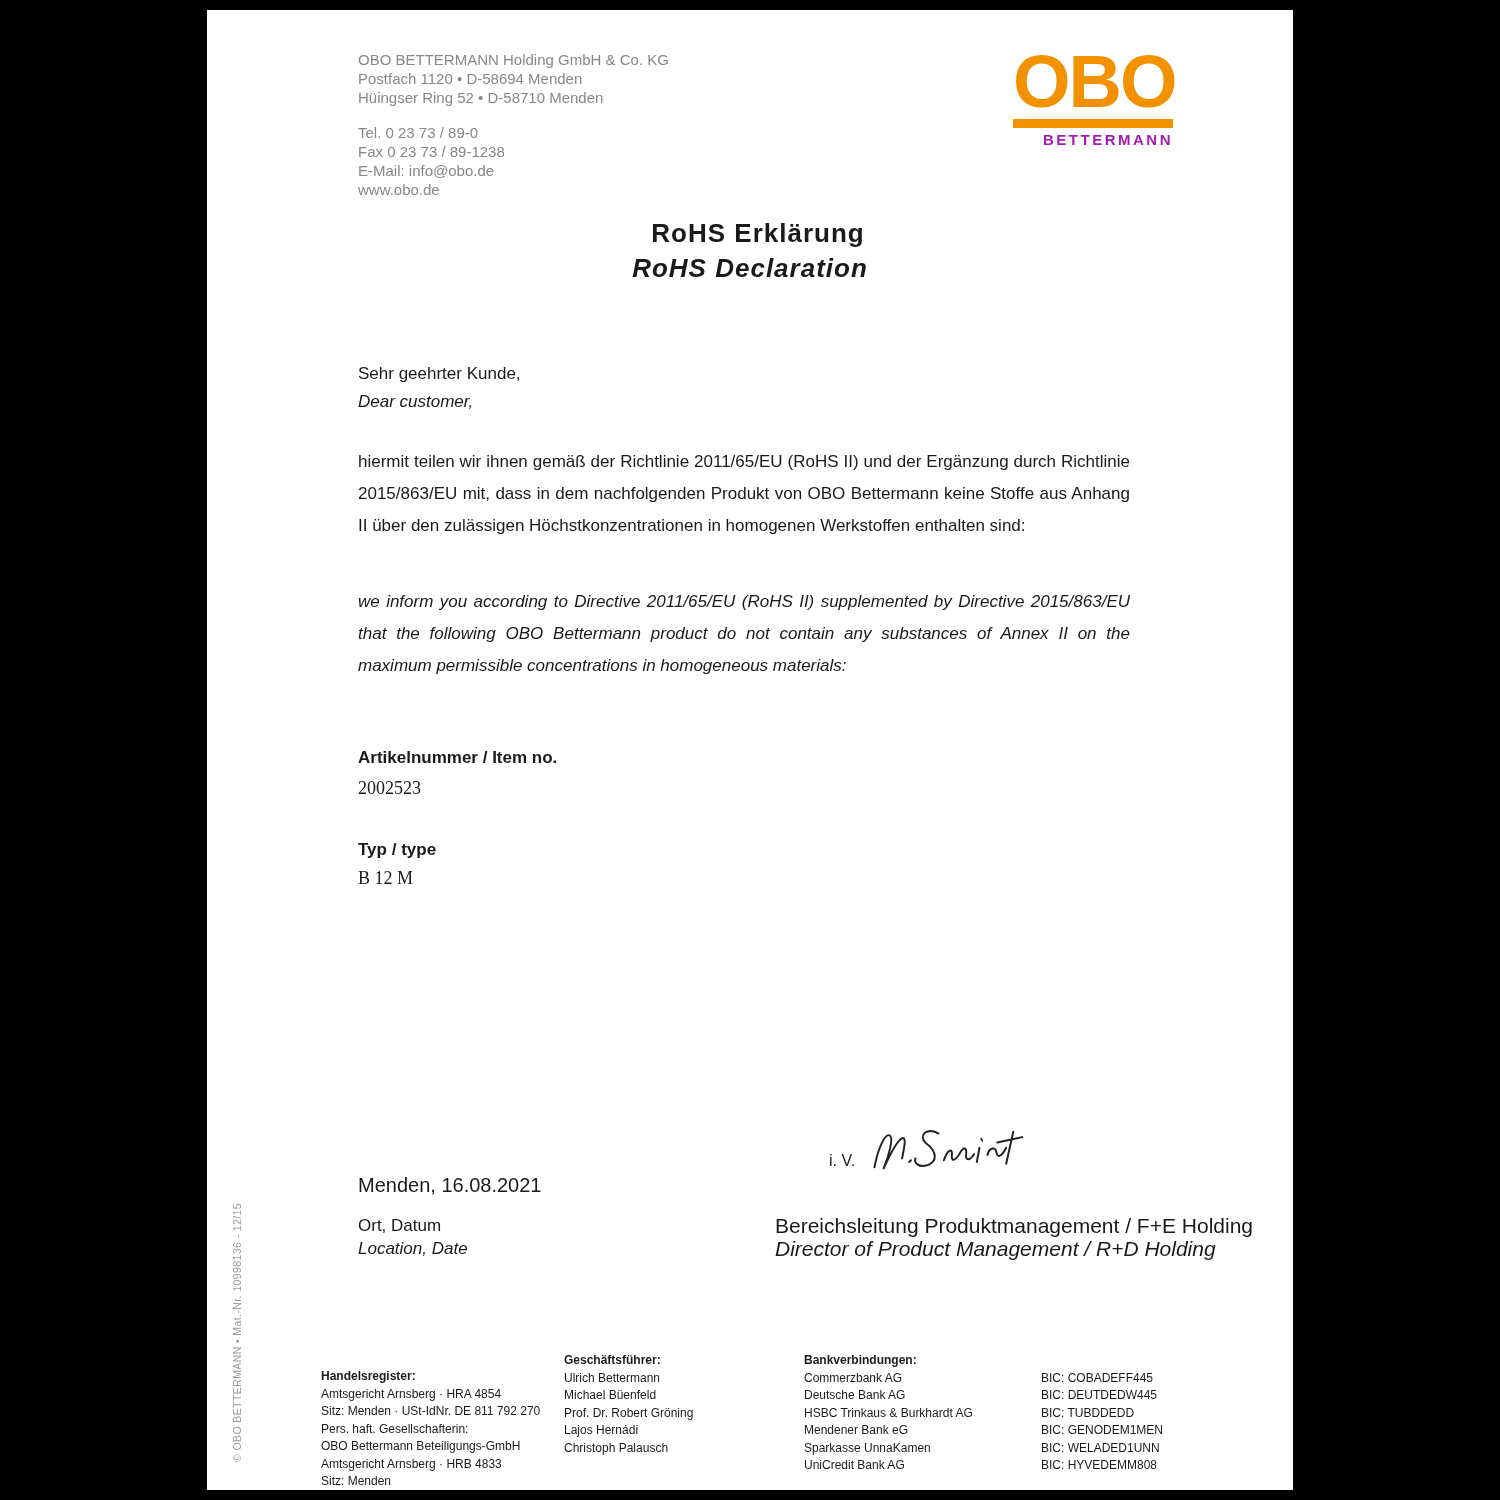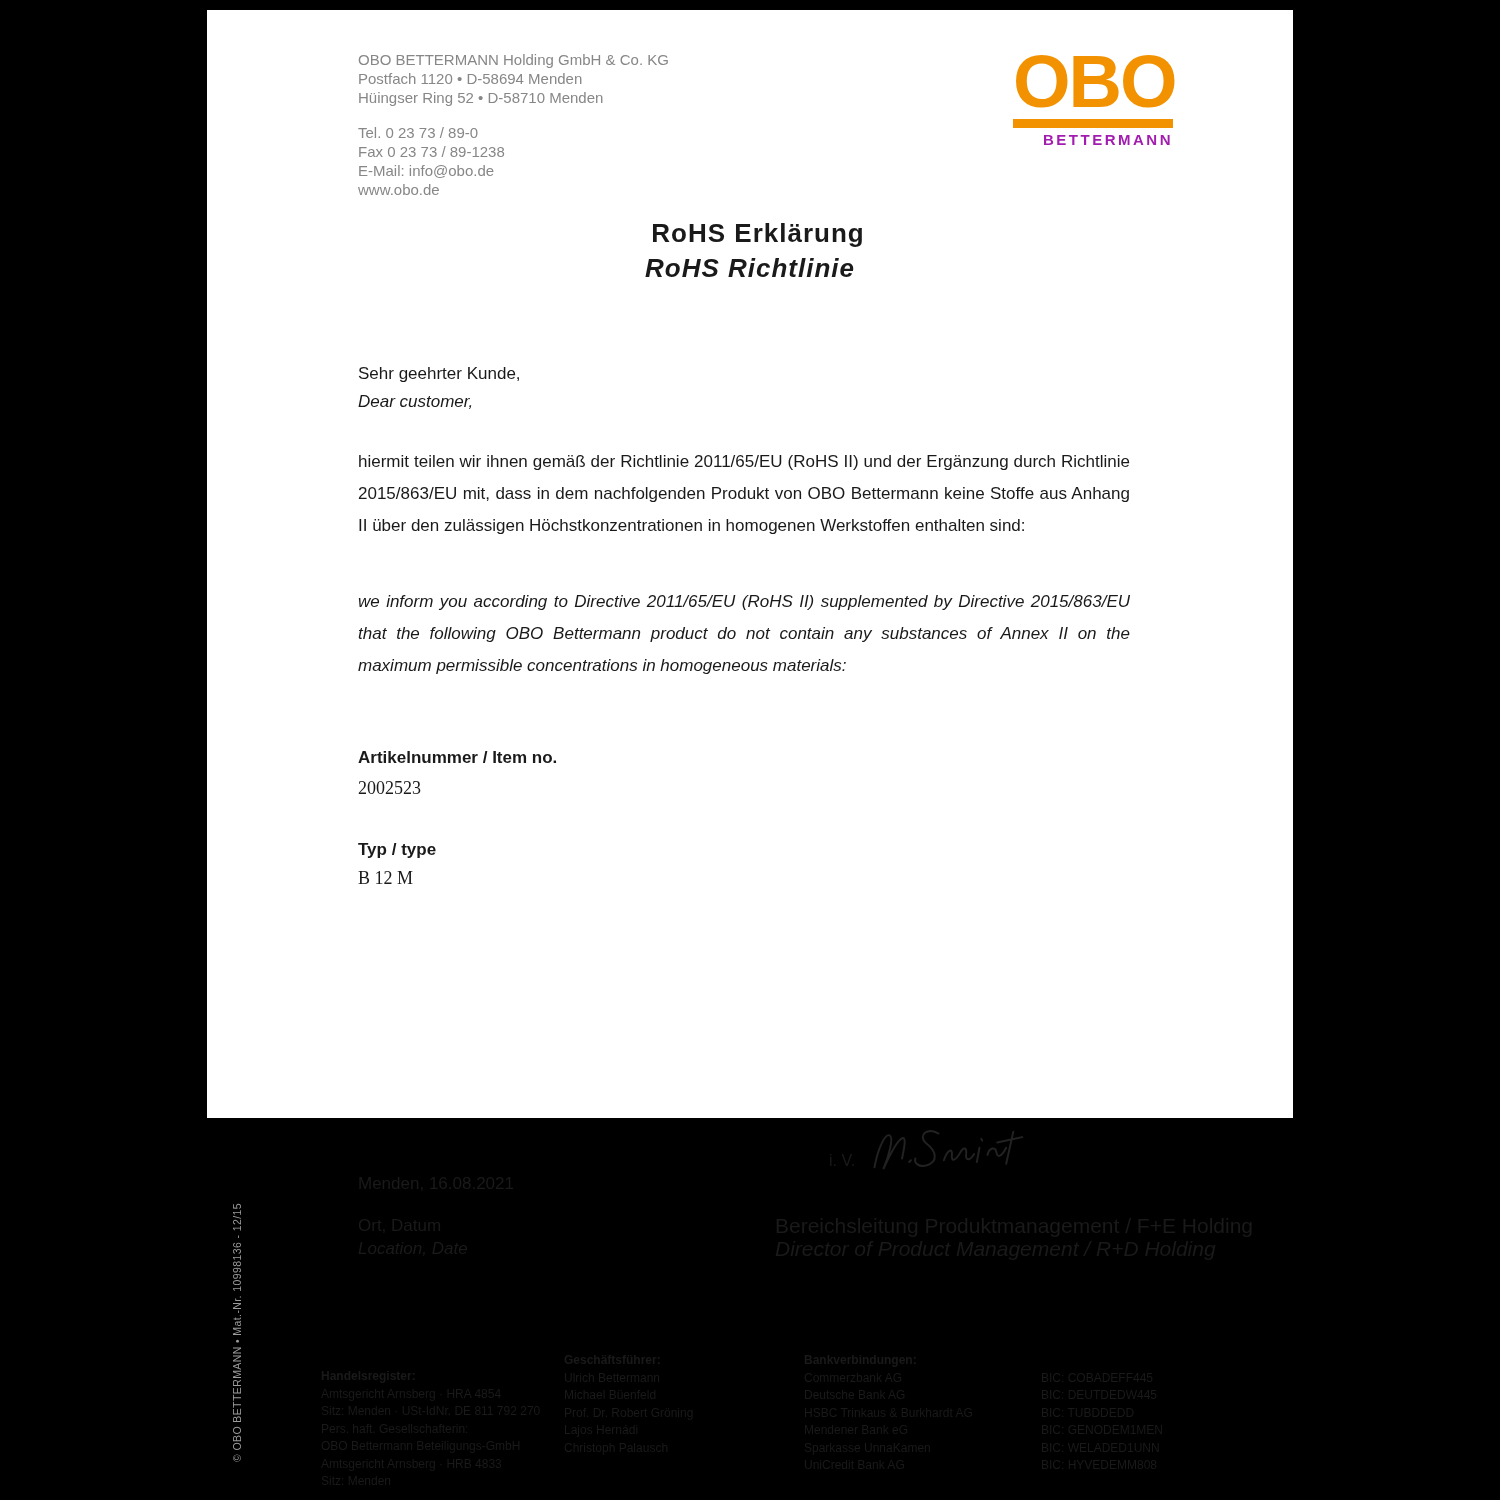--- a/index.html
+++ b/index.html
@@ -1,21 +1,21 @@
 <!DOCTYPE html>
 <html><head>
 <meta charset="utf-8">
 <style>
   html, body { margin:0; padding:0; background:#000; }
   .canvas {
     position:relative; width:1500px; height:1500px; background:#000;
     font-family:"Liberation Sans", sans-serif; color:#1a1a1a; overflow:hidden;
   }
   .page {
-    position:absolute; left:207px; top:10px; width:1086px; height:1108px;
+    position:absolute; left:207px; top:10px; width:1086px; height:1480px;
     background:#ffffff;
   }
   .abs { position:absolute; }
 
   
   .sender { left:151px; top:40px; font-size:15px; line-height:19px; color:#878787; }
   .contact { left:151px; top:113px; font-size:15px; line-height:19px; color:#878787; }
 
   
   .logo { left:806px; top:40px; width:160px; text-align:right; }
@@ -46,21 +46,21 @@
   .label-bold { left:151px; font-size:17px; font-weight:bold;text-align:center; }
   .serif-val { left:151px; font-size:18px; font-family:"Liberation Serif", serif; }
   .item-label { top:738px; }
   .item-value { top:768px; }
   .type-label { top:830px; }
   .type-value { top:858px; }
 
   
   .sig-prefix { left:622px; top:1142px; font-size:16px; }
   .sig-svg { left:655px; top:1110px; }
-  .place-date { left:151px; top:1164px; font-size:17px; }
+  .place-date { left:151px; top:1164px; font-size:20px; }
   .pd-labels { left:151px; top:1204px; font-size:17px; line-height:23px; }
   .role-labels { left:568px; top:1204px; font-size:21px; line-height:23px; }
 
   
   .fcol { top:1342px; font-size:12px; line-height:17.5px; color:#1a1a1a; }
   .fcol .ftitle { font-weight:bold; }
   .fcol1 { left:114px;margin-top:16px; }
   .fcol2 { left:357px; }
   .fcol3 { left:597px; }
   .fcol4 { left:834px; }
@@ -90,21 +90,21 @@
     </div>
 
     <div class="abs logo">
       <div class="logo-word">OBO</div>
       <div class="logo-bar"></div>
       <div class="logo-sub">BETTERMANN</div>
     </div>
 
     <div class="abs title">
       <div class="title-de">RoHS Erklärung</div>
-      <div class="title-en">RoHS Richtlinie</div>
+      <div class="title-en">RoHS Declaration</div>
     </div>
 
     <div class="abs salutation">
       <div>Sehr geehrter Kunde,</div>
       <div class="italic">Dear customer,</div>
     </div>
 
     <div class="abs para para-de">hiermit teilen wir ihnen gemäß der Richtlinie 2011/65/EU (RoHS II) und der Ergänzung durch Richtlinie 2015/863/EU mit, dass in dem nachfolgenden Produkt von OBO Bettermann keine Stoffe aus Anhang II über den zulässigen Höchstkonzentrationen in homogenen Werkstoffen enthalten sind:</div>
     <div class="abs para para-en">we inform you according to Directive 2011/65/EU (RoHS II) supplemented by Directive 2015/863/EU that the following OBO Bettermann product do not contain any substances of Annex II on the maximum permissible concentrations in homogeneous materials:</div>
 

